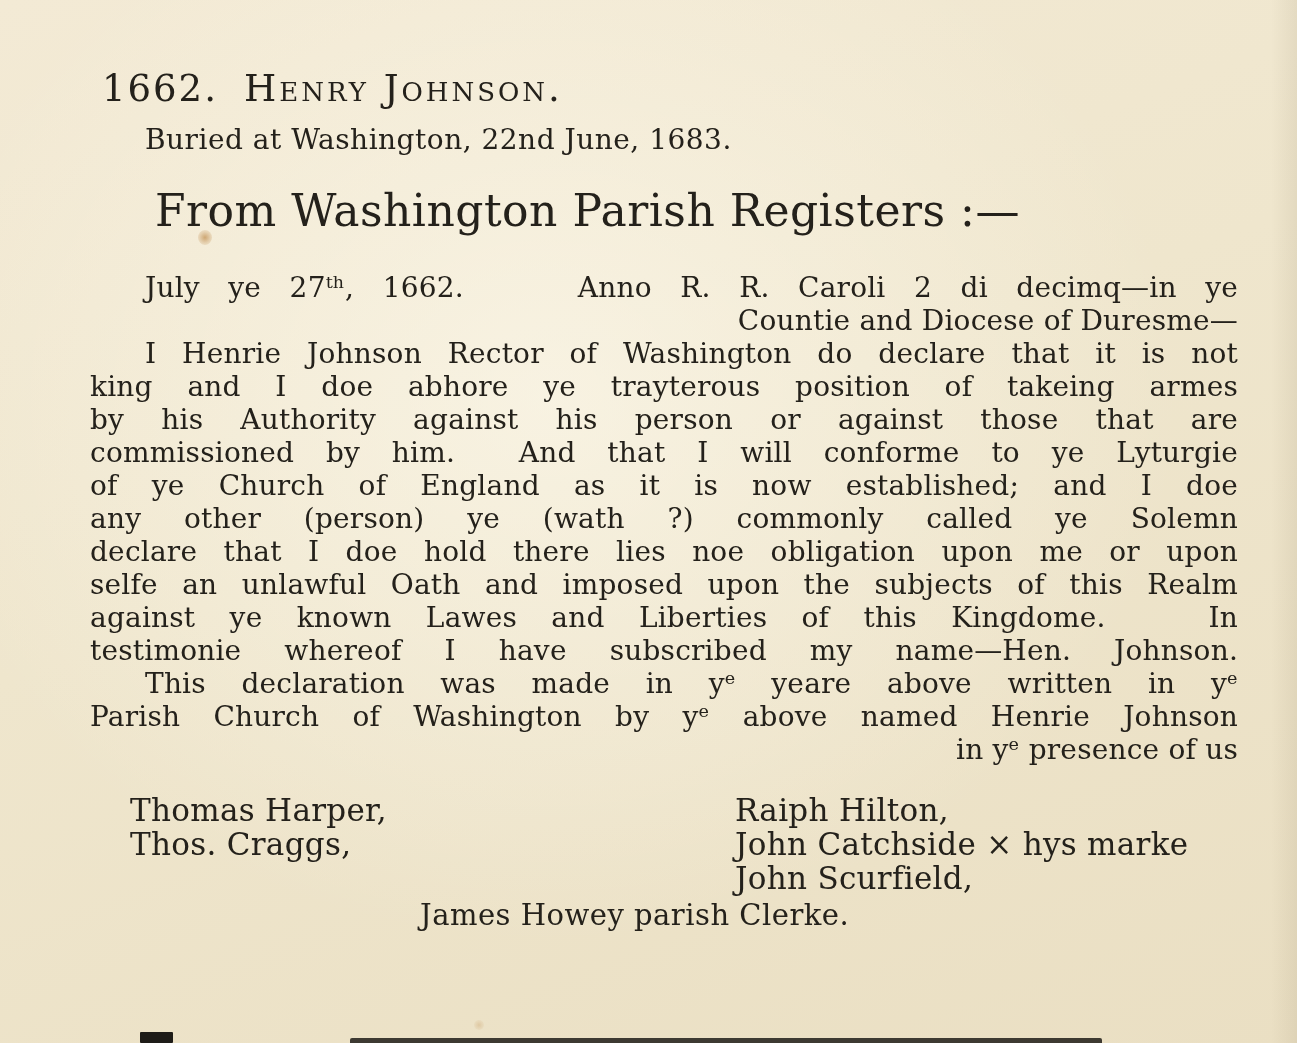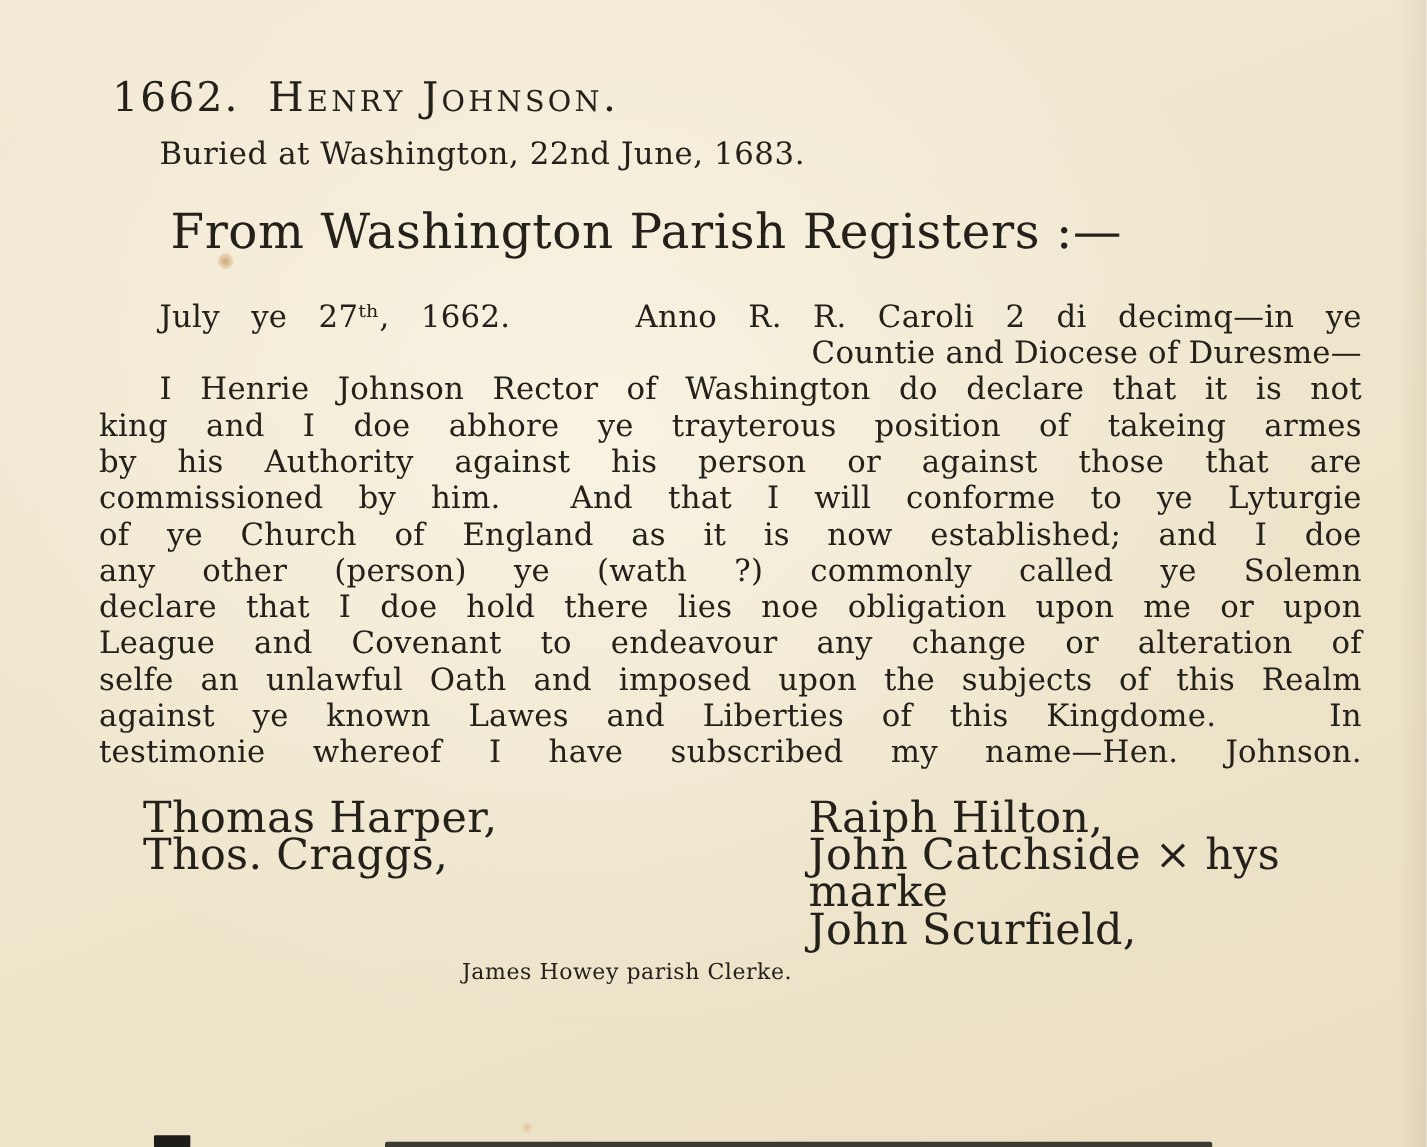--- a/index.html
+++ b/index.html
@@ -34,26 +34,26 @@
   .line {
     line-height: 33px;
     text-align: justify;
     text-align-last: justify;
     white-space: normal;
     letter-spacing: 0.2px;
   }
   .line.ind { padding-left: 55px; }
   .line.noj { text-align: right; text-align-last: auto; }
 
-  .witnesses { display: flex; margin-top: 27px; font-size: 39px; }
+  .witnesses { display: flex; margin-top: 27px; font-size: 31px; }
   .witness-col { line-height: 34px; letter-spacing: 0.3px; }
   .witness-col.left { margin-left: 40px; width: 565px; }
   .witness-col.right { flex: 1; padding-left: 40px; }
 
-  .clerk-line { margin: 3px 0 0 330px; font-size: 20px; line-height: 34px; letter-spacing: 0.5px; }
+  .clerk-line { margin: 3px 0 0 330px; font-size: 29px; line-height: 34px; letter-spacing: 0.5px; }
 
   
   .stain {
     position: absolute; border-radius: 50%;
     background: radial-gradient(circle, rgba(186,130,62,0.65) 0%, rgba(186,130,62,0.25) 55%, rgba(186,130,62,0) 100%);
   }
   .stain.s1 { left: 198px; top: 230px; width: 14px; height: 15px; }
   .stain.s2 { left: 474px; top: 1020px; width: 10px; height: 10px; opacity: 0.4; }
   .artifact { position: absolute; background: #1e1c18; }
   .artifact.cutoff-letter { left: 140px; top: 1032px; width: 33px; height: 11px; border-radius: 1px; }
@@ -82,26 +82,30 @@
       </div>
 
       <div class="para">
         <div class="line ind">I Henrie Johnson Rector of Washington do declare that it is not</div>
         <div class="line">king and I doe abhore ye trayterous position of takeing armes</div>
         <div class="line">by his Authority against his person or against those that are</div>
         <div class="line">commissioned by him.&nbsp; And that I will conforme to ye Lyturgie</div>
         <div class="line">of ye Church of England as it is now established; and I doe</div>
         <div class="line">any other (person) ye (wath&nbsp;?) commonly called ye Solemn</div>
         <div class="line">declare that I doe hold there lies noe obligation upon me or upon</div>
-        <div class="line">League and Covenant to endeavour any change or alteration of</div>
         <div class="line">selfe an unlawful Oath and imposed upon the subjects of this Realm</div>
         <div class="line">against ye known Lawes and Liberties of this Kingdome.&nbsp;&nbsp; In</div>
         <div class="line">testimonie whereof I have subscribed my name—Hen. Johnson.</div>
       </div>
 
+      <div class="para">
+        <div class="line ind">This declaration was made in yᵉ yeare above written in yᵉ</div>
+        <div class="line">Parish Church of Washington by yᵉ above named Henrie Johnson</div>
+        <div class="line noj">in yᵉ presence of us</div>
+      </div>
 
     </div>
 
     <div class="witnesses">
       <div class="witness-col left">
         <div>Thomas Harper,</div>
         <div>Thos. Craggs,</div>
       </div>
       <div class="witness-col right">
         <div>Raiph Hilton,</div>

